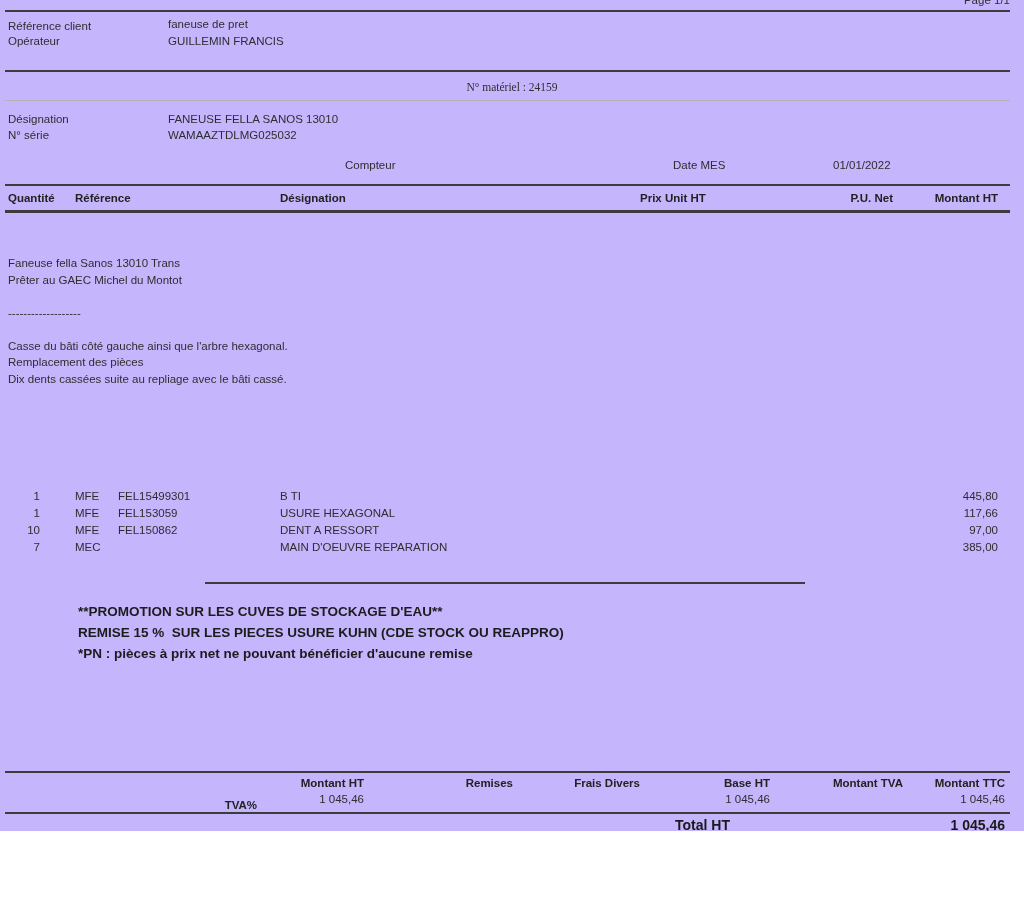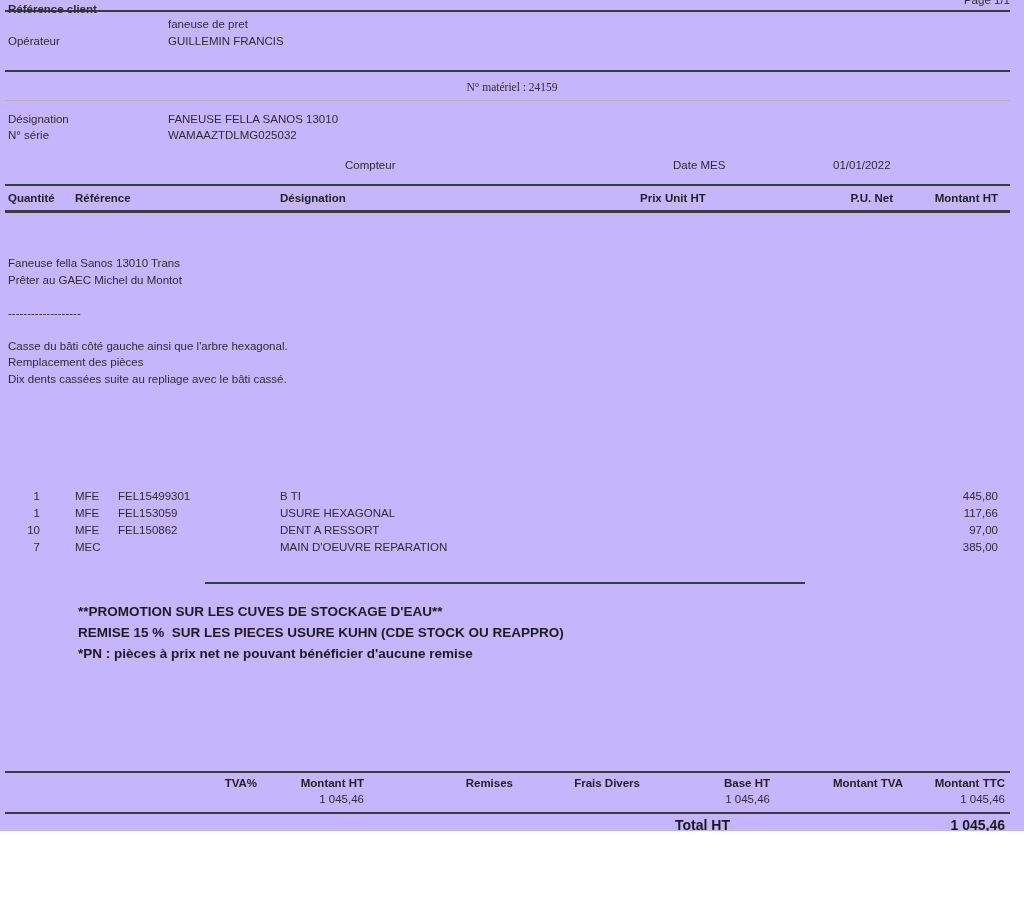--- a/index.html
+++ b/index.html
@@ -40,21 +40,21 @@
 </style>
 </head>
 <body>
 
 <div class="page">
 
   <div class="t" style="top:-7px;right:14px;">Page 1/1</div>
 
   <div class="rule" style="top:10px;"></div>
 
-  <div class="t" style="top:2px;left:8px;font-weight:bold;">Référence client</div>
+  <div class="t" style="top:19px;left:8px;">Référence client</div>
   <div class="t" style="top:17px;left:168px;">faneuse de pret</div>
   <div class="t" style="top:34px;left:8px;">Opérateur</div>
   <div class="t" style="top:34px;left:168px;">GUILLEMIN FRANCIS</div>
 
   <div class="rule" style="top:70px;"></div>
   <div class="t center" style="top:80px;font-family:Liberation Serif, serif;">N° matériel : 24159</div>
   <div class="rule-light" style="top:100px;"></div>
 
   <div class="t" style="top:112px;left:8px;">Désignation</div>
   <div class="t" style="top:112px;left:168px;">FANEUSE FELLA SANOS 13010</div>
@@ -116,21 +116,21 @@
   <div class="rule-mid" style="top:582px;"></div>
 
   <div class="promo">
     <div>**PROMOTION SUR LES CUVES DE STOCKAGE D'EAU**</div>
     <div>REMISE 15 %  SUR LES PIECES USURE KUHN (CDE STOCK OU REAPPRO)</div>
     <div>*PN : pièces à prix net ne pouvant bénéficier d'aucune remise</div>
   </div>
 
   <div class="rule" style="top:771px;"></div>
 
-  <div class="t b ra c1" style="top:776px;">TVA%</div>
+  <div class="t b ra c1" style="top:798px;">TVA%</div>
   <div class="t b ra c2" style="top:776px;">Montant HT</div>
   <div class="t b ra c3" style="top:776px;">Remises</div>
   <div class="t b ra c4" style="top:776px;">Frais Divers</div>
   <div class="t b ra c5" style="top:776px;">Base HT</div>
   <div class="t b ra c6" style="top:776px;">Montant TVA</div>
   <div class="t b ra c7" style="top:776px;">Montant TTC</div>
 
   <div class="t ra c1" style="top:792px;"></div>
   <div class="t ra c2" style="top:792px;">1 045,46</div>
   <div class="t ra c3" style="top:792px;"></div>

